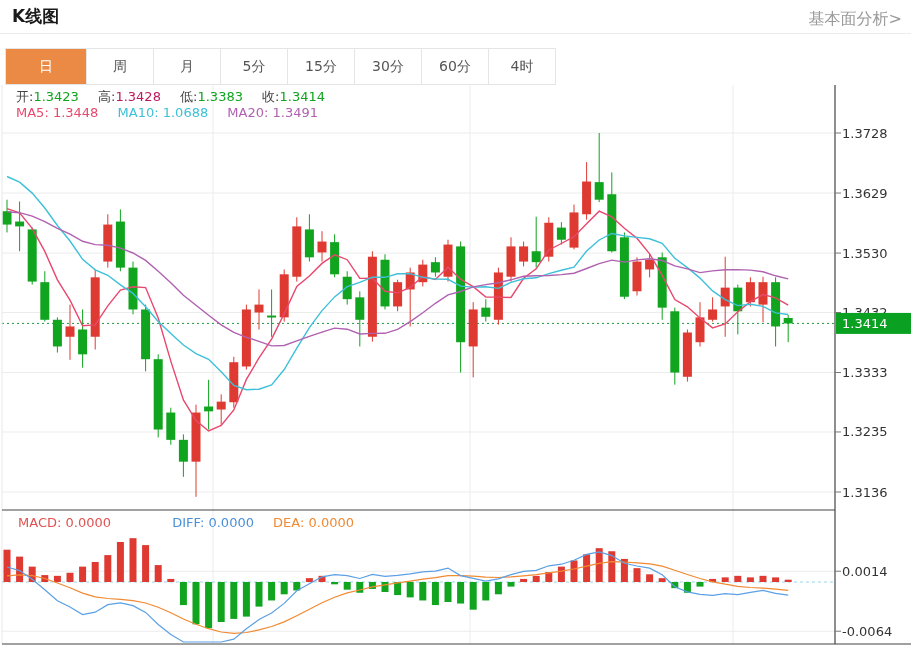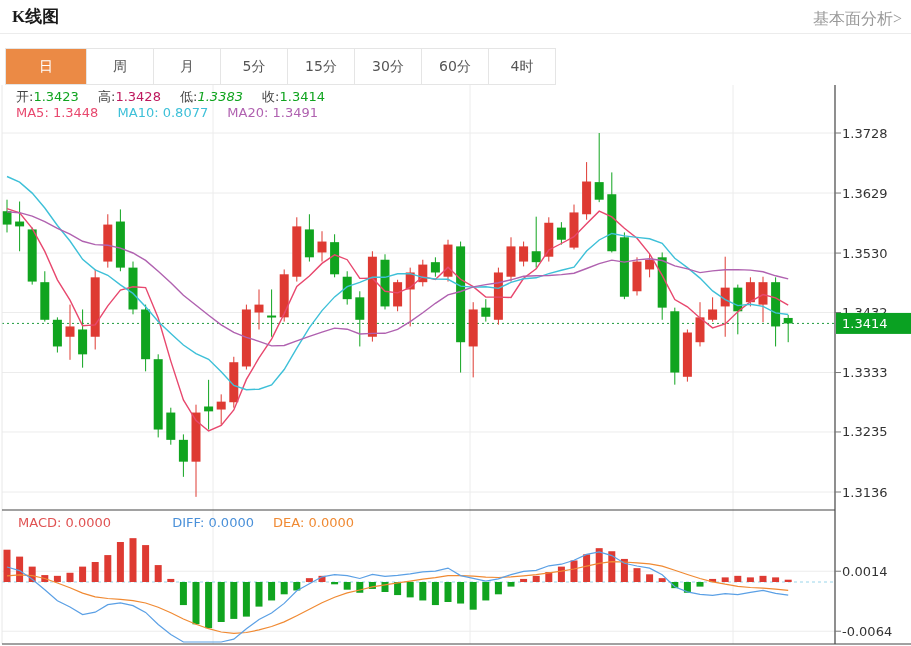--- a/index.html
+++ b/index.html
@@ -1,19 +1,19 @@
 <!DOCTYPE html>
 <html><head>
 <meta charset="utf-8">
 <style>
   html,body{margin:0;padding:0;background:#fff;}
   body{font-family:"DejaVu Sans","Liberation Sans",sans-serif;}
   .page{position:relative;width:911px;height:646px;background:#fff;overflow:hidden;}
   #chart-svg{position:absolute;top:0;left:0;font-family:"DejaVu Sans","Liberation Sans",sans-serif;}
-  .header{position:absolute;top:0;left:0;width:911px;height:33px;background:#fff;border-bottom:1px solid #ececec;z-index:5;font-family:Liberation Serif, serif;}
+  .header{position:absolute;top:0;left:0;width:911px;height:33px;background:#fff;border-bottom:1px solid #ececec;z-index:5;}
   .title{position:absolute;left:12px;top:5px;font-size:17px;font-weight:bold;color:#1a1a1a;}
   .fund-link{position:absolute;right:9px;top:9px;font-size:16px;color:#999;text-decoration:none;cursor:pointer;}
   .tabs{position:absolute;top:48px;left:5px;display:flex;border:1px solid #e5e5e5;background:#fff;z-index:5;}
   .tab{height:35px;width:67px;border:none;background:#fff;color:#555;font-size:14px;border-left:1px solid #e5e5e5;cursor:pointer;font-family:inherit;padding:0;}
   .tab:first-child{border-left:none;width:80px;}
   .tab.active{background:#EB8A45;color:#fff;}
   .legend{position:absolute;font-size:13px;white-space:nowrap;z-index:4;letter-spacing:0;}
   .legend .pair{margin-right:15px;}
   .lg-label{color:#444;}
   #legend-ohlc{top:88px;left:16px;}
@@ -287,27 +287,27 @@
       <button class="tab">5分</button>
       <button class="tab">15分</button>
       <button class="tab">30分</button>
       <button class="tab">60分</button>
       <button class="tab">4时</button>
     </div>
 
   <div class="legend" id="legend-ohlc">
     <span class="pair"><span class="lg-label">开:</span><span style="color: rgb(16, 164, 31);">1.3423</span></span>
     <span class="pair"><span class="lg-label">高:</span><span style="color: #be185d;">1.3428</span></span>
-    <span class="pair"><span class="lg-label">低:</span><span style="color: rgb(16, 164, 31); font-style: italic;">1.3383</span></span>
+    <span class="pair"><span class="lg-label">低:</span><span style="color: rgb(16, 164, 31);">1.3383</span></span>
     <span class="pair"><span class="lg-label">收:</span><span style="color: rgb(16, 164, 31);">1.3414</span></span>
   </div>
 
   <div class="legend" id="legend-ma">
     <span class="pair" style="color: rgb(232, 72, 110); text-align: center;"><span>MA5:</span> <span>1.3448</span></span>
-    <span class="pair" style="color: rgb(62, 192, 216);"><span>MA10:</span> <span>0.8077</span></span>
+    <span class="pair" style="color: rgb(62, 192, 216);"><span>MA10:</span> <span>1.0688</span></span>
     <span class="pair" style="color: rgb(176, 98, 176); text-align: right;"><span>MA20:</span> <span>1.3491</span></span>
   </div>
 
   <div class="legend" id="legend-macd">
     <span class="pair" style="color: rgb(224, 82, 82);"><span>MACD:</span> <span>0.0000</span></span>
     <span class="pair" style="color: rgb(74, 144, 217); margin-left: 42px;"><span>DIFF:</span> <span>0.0000</span></span>
     <span class="pair" style="color: rgb(240, 138, 51);"><span>DEA:</span> <span>0.0000</span></span>
   </div>
 </div>
 

